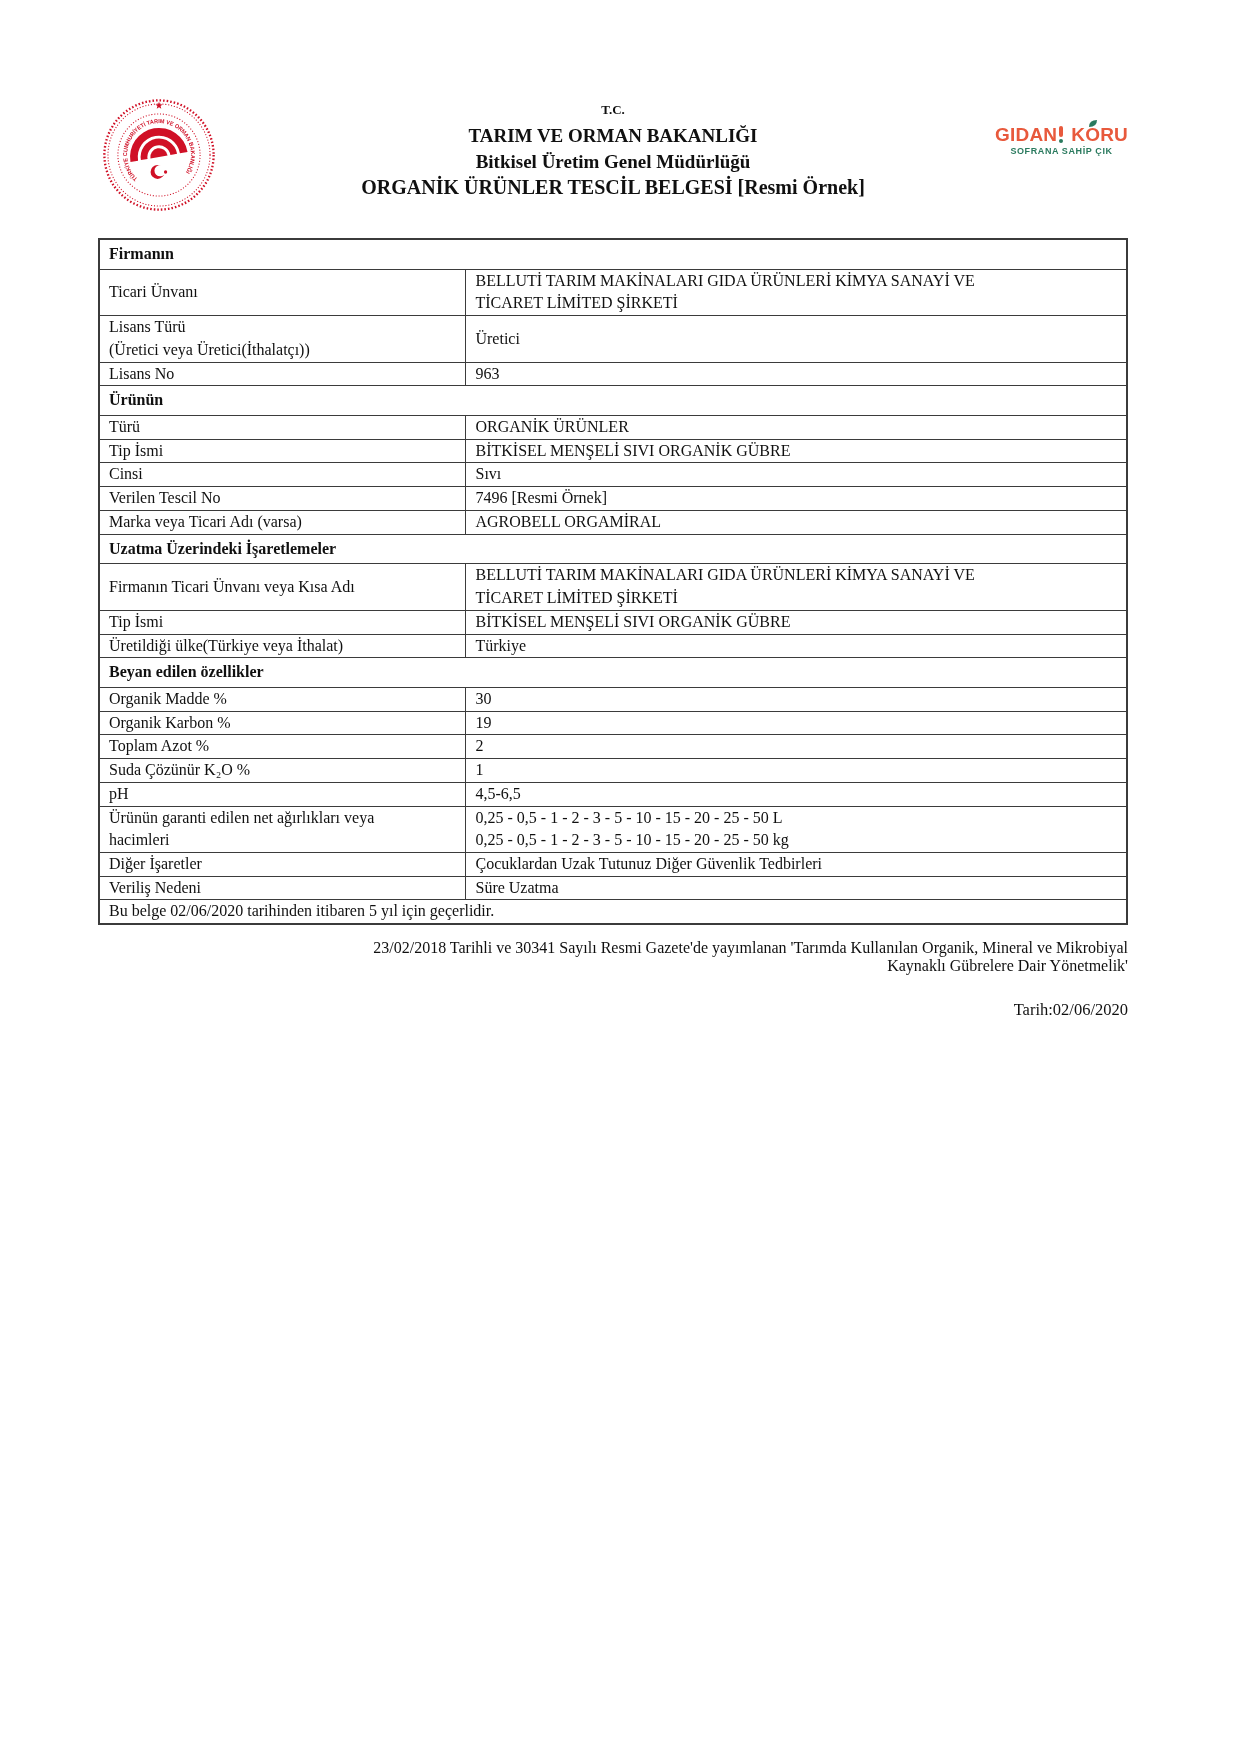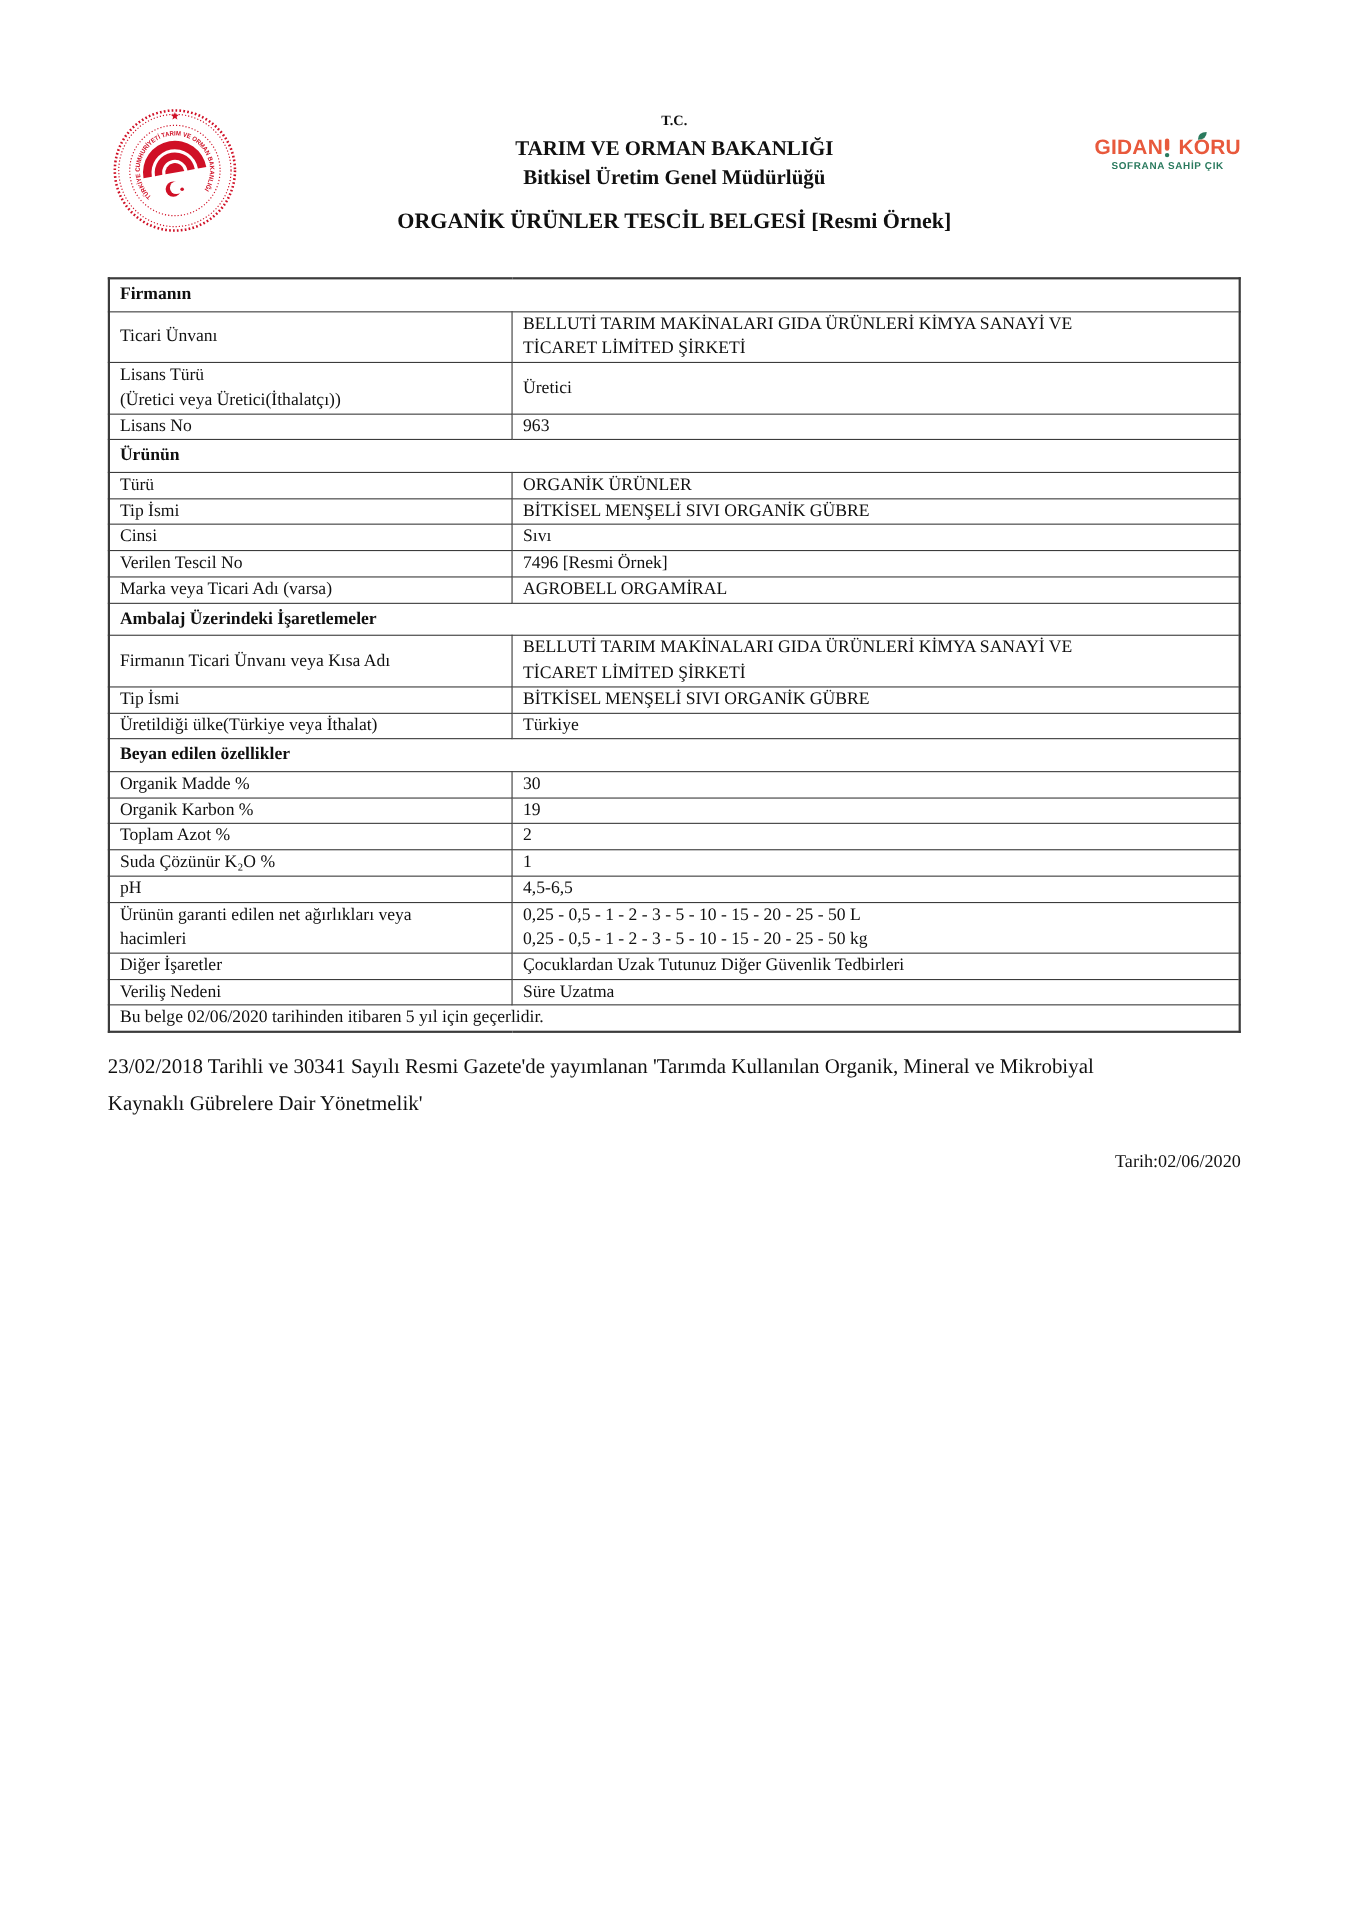--- a/index.html
+++ b/index.html
@@ -8,21 +8,21 @@
     font-family:"Liberation Serif","DejaVu Serif",serif;color:#101010;
     overflow:hidden;
   }
   .content{padding:0 112px 0 98px;position:relative;}
   .header{position:relative;padding-top:97px;}
   .seal{position:absolute;left:3px;top:97px;}
   .head-lines{text-align:center;line-height:26px;}
   .tc-line{font-size:13px;font-weight:bold;}
   .ministry-line{font-size:19px;font-weight:bold;}
   .department-line{font-size:19px;font-weight:bold;}
-  .doc-title{text-align:center;font-size:20px;font-weight:bold;margin:15px 0 0 0;}
+  .doc-title{text-align:center;font-size:20px;font-weight:bold;margin:1px 0 0 0;}
   .brand{position:absolute;right:0;top:125px;text-align:center;line-height:1;}
   .brand-line{
     font-family:"Liberation Sans","DejaVu Sans",sans-serif;
     font-weight:bold;font-size:19px;color:#e8593c;letter-spacing:0.2px;
     display:flex;align-items:flex-end;justify-content:center;
   }
   .bang{display:inline-flex;flex-direction:column;align-items:center;margin:0 2px 1px 2px;}
   .bang-bar{width:4px;height:11px;background:#e8593c;border-radius:2px;}
   .bang-dot{width:4px;height:4px;background:#2a7a5e;border-radius:50%;margin-top:2px;}
   .brand-space{width:6px;}
@@ -38,21 +38,21 @@
   }
   table.cert{border:2px solid #3b3b3b;}
   table.cert td{
     border:1.6px solid #3b3b3b;padding:0 9px;vertical-align:middle;
     line-height:1.42;white-space:pre-line;overflow:hidden;
   }
   tr.section td{font-weight:bold;padding-top:3px;padding-bottom:3px;}
   td.lbl{}
   td.val{}
   .reg-note{
-    font-size:19px;line-height:34px;margin:14px 0 0 0;white-space:pre-line;
+    font-size:16px;line-height:18px;margin:14px 0 0 0;white-space:pre-line;text-align:right;
   }
   .date-line{font-size:16.5px;text-align:right;margin:25px 0 0 0;}
 </style>
 </head>
 <body>
 
 <div class="page">
   <div class="content">
 
     <div class="header">
@@ -159,21 +159,21 @@
         </tr>
         <tr>
           <td class="lbl">Verilen Tescil No</td>
           <td class="val">7496 [Resmi Örnek]</td>
         </tr>
         <tr>
           <td class="lbl">Marka veya Ticari Adı (varsa)</td>
           <td class="val">AGROBELL ORGAMİRAL</td>
         </tr>
         <tr class="section">
-          <td colspan="2">Ambalaj Üzerindeki İşaretlemeler</td>
+          <td colspan="2">Uzatma Üzerindeki İşaretlemeler</td>
         </tr>
         <tr>
           <td class="lbl">Firmanın Ticari Ünvanı veya Kısa Adı</td>
           <td class="val">BELLUTİ TARIM MAKİNALARI GIDA ÜRÜNLERİ KİMYA SANAYİ VE
 TİCARET LİMİTED ŞİRKETİ</td>
         </tr>
         <tr>
           <td class="lbl">Tip İsmi</td>
           <td class="val">BİTKİSEL MENŞELİ SIVI ORGANİK GÜBRE</td>
         </tr>

